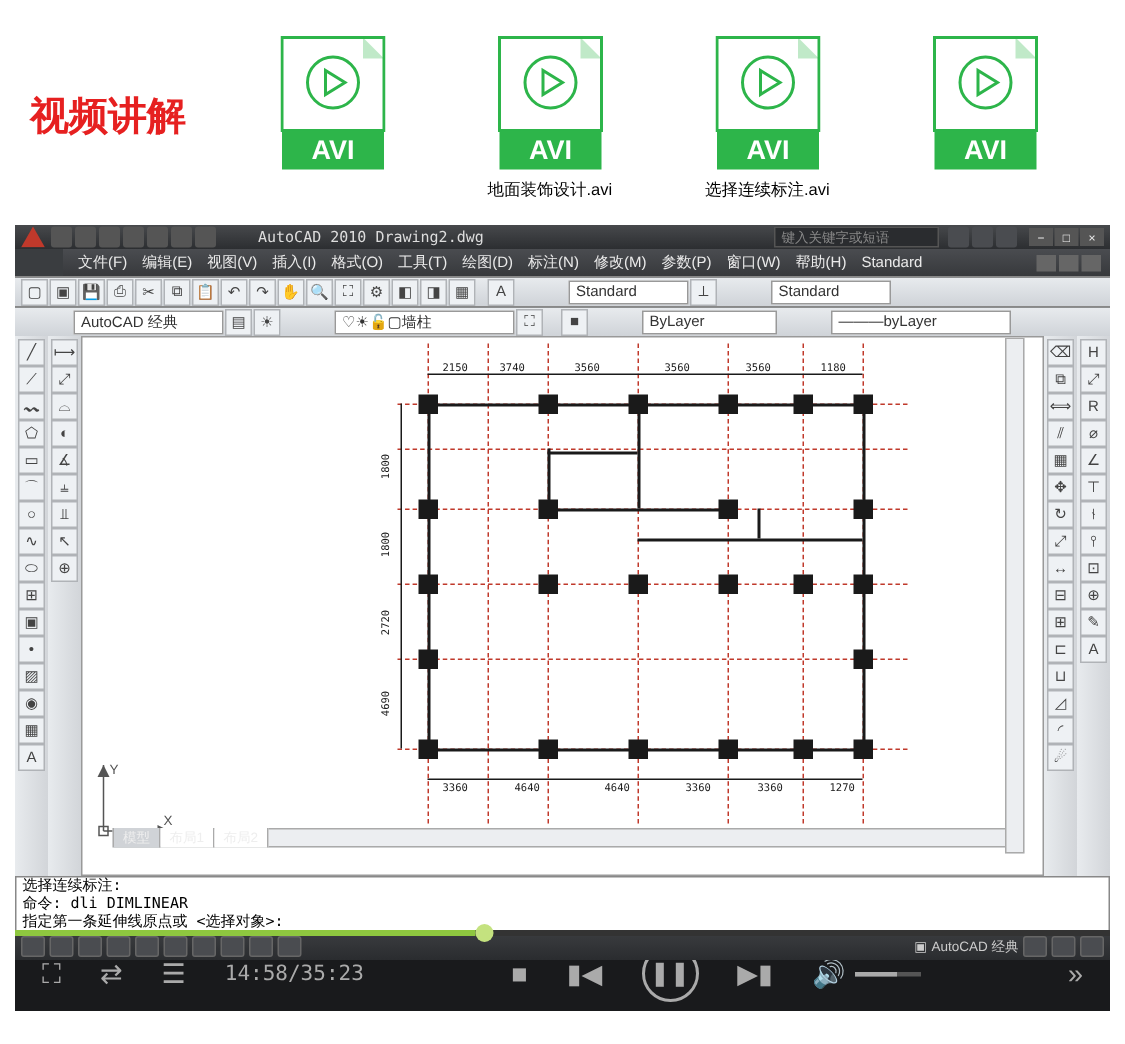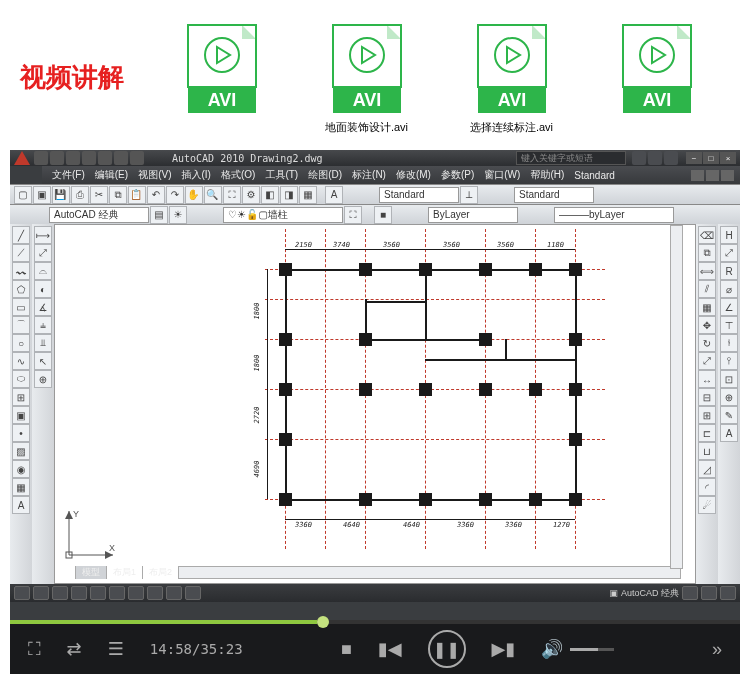--- a/index.html
+++ b/index.html
@@ -35,23 +35,23 @@
   .menubar .mdi div { width:13px; height:11px; background:#666;}
   
   .toolrow { height: 20px; background: linear-gradient(#e8ebee,#cfd3d8); border-top:1px solid #888; display:flex; align-items:center; padding:0 4px; gap:1px;}
   .tbtn { width:18px; height:18px; background:#eef1f4; border:1px solid #b0b3b7; display:flex;align-items:center;justify-content:center; font-size:10px; color:#444;}
   .tsel { height:16px; background:#fff; border:1px solid #999; font-size:10px; color:#333; padding:0 4px; display:flex;align-items:center; min-width:80px;margin-left:35px;}
   
   .work-outer { display:flex; height: 360px;}
   .vtoolbar { width: 22px; background: linear-gradient(90deg,#e8ebee,#d2d5d9); display:flex; flex-direction:column; gap:0px; padding:2px 1px;}
   .vtoolbar .tbtn { width:18px; height:18px; margin:0 auto;}
   .canvas-wrap { flex:1; background:#fff; position:relative; overflow:hidden; border:1px solid #999;}
-  .canvas { position:absolute; left:20px; top:8px; right:14px; bottom:14px;font-style:italic;}
+  .canvas { position:absolute; left:20px; top:8px; right:14px; bottom:14px;}
   .ucs { position:absolute; left:6px; bottom:18px; font-size:10px; color:#555;}
-  .scroll-h { position:absolute; left:20px; right:14px; bottom:4px; height:13px; background:#eceef1; border:1px solid #aaa; display:flex; align-items:center;}
+  .scroll-h { position:absolute; left:20px; right:14px; bottom:18px; height:13px; background:#eceef1; border:1px solid #aaa; display:flex; align-items:center;}
   .scroll-h .tabs { display:flex; font-size:9px;}
   .scroll-h .tabs span { padding:0 6px; border-right:1px solid #aaa; background:#fff;}
   .scroll-h .tabs span:first-child { background:#d0d3d7;}
   .scroll-v { position:absolute; right:12px; top:0; bottom:14px; width:13px; background:#eceef1; border:1px solid #aaa;}
   
   
   .plan { position:absolute; left:200px; top:6px; width:320px; height:300px;}
   .gline { position:absolute; background:#c0392b;}
   .gline.h { height:1px; left:-10px; right:-10px; border-top:1px dashed #c0392b; background:none;}
   .gline.v { width:1px; top:-10px; bottom:-10px; border-left:1px dashed #c0392b; background:none;}
@@ -381,20 +381,25 @@
           <div class="tbtn">⊤</div>
           <div class="tbtn">⫮</div>
           <div class="tbtn">⫯</div>
           <div class="tbtn">⊡</div>
           <div class="tbtn">⊕</div>
           <div class="tbtn">✎</div>
           <div class="tbtn">A</div>
       </div>
     </div>
 
+    <div class="cmdarea">
+      <div>选择连续标注:</div>
+      <div>命令:  dli DIMLINEAR</div>
+      <div>指定第一条延伸线原点或 &lt;选择对象&gt;:</div>
+    </div>
 
     <div class="statusbar">
       <div class="sbtn"></div>
         <div class="sbtn"></div>
         <div class="sbtn"></div>
         <div class="sbtn"></div>
         <div class="sbtn"></div>
         <div class="sbtn"></div>
         <div class="sbtn"></div>
         <div class="sbtn"></div>

